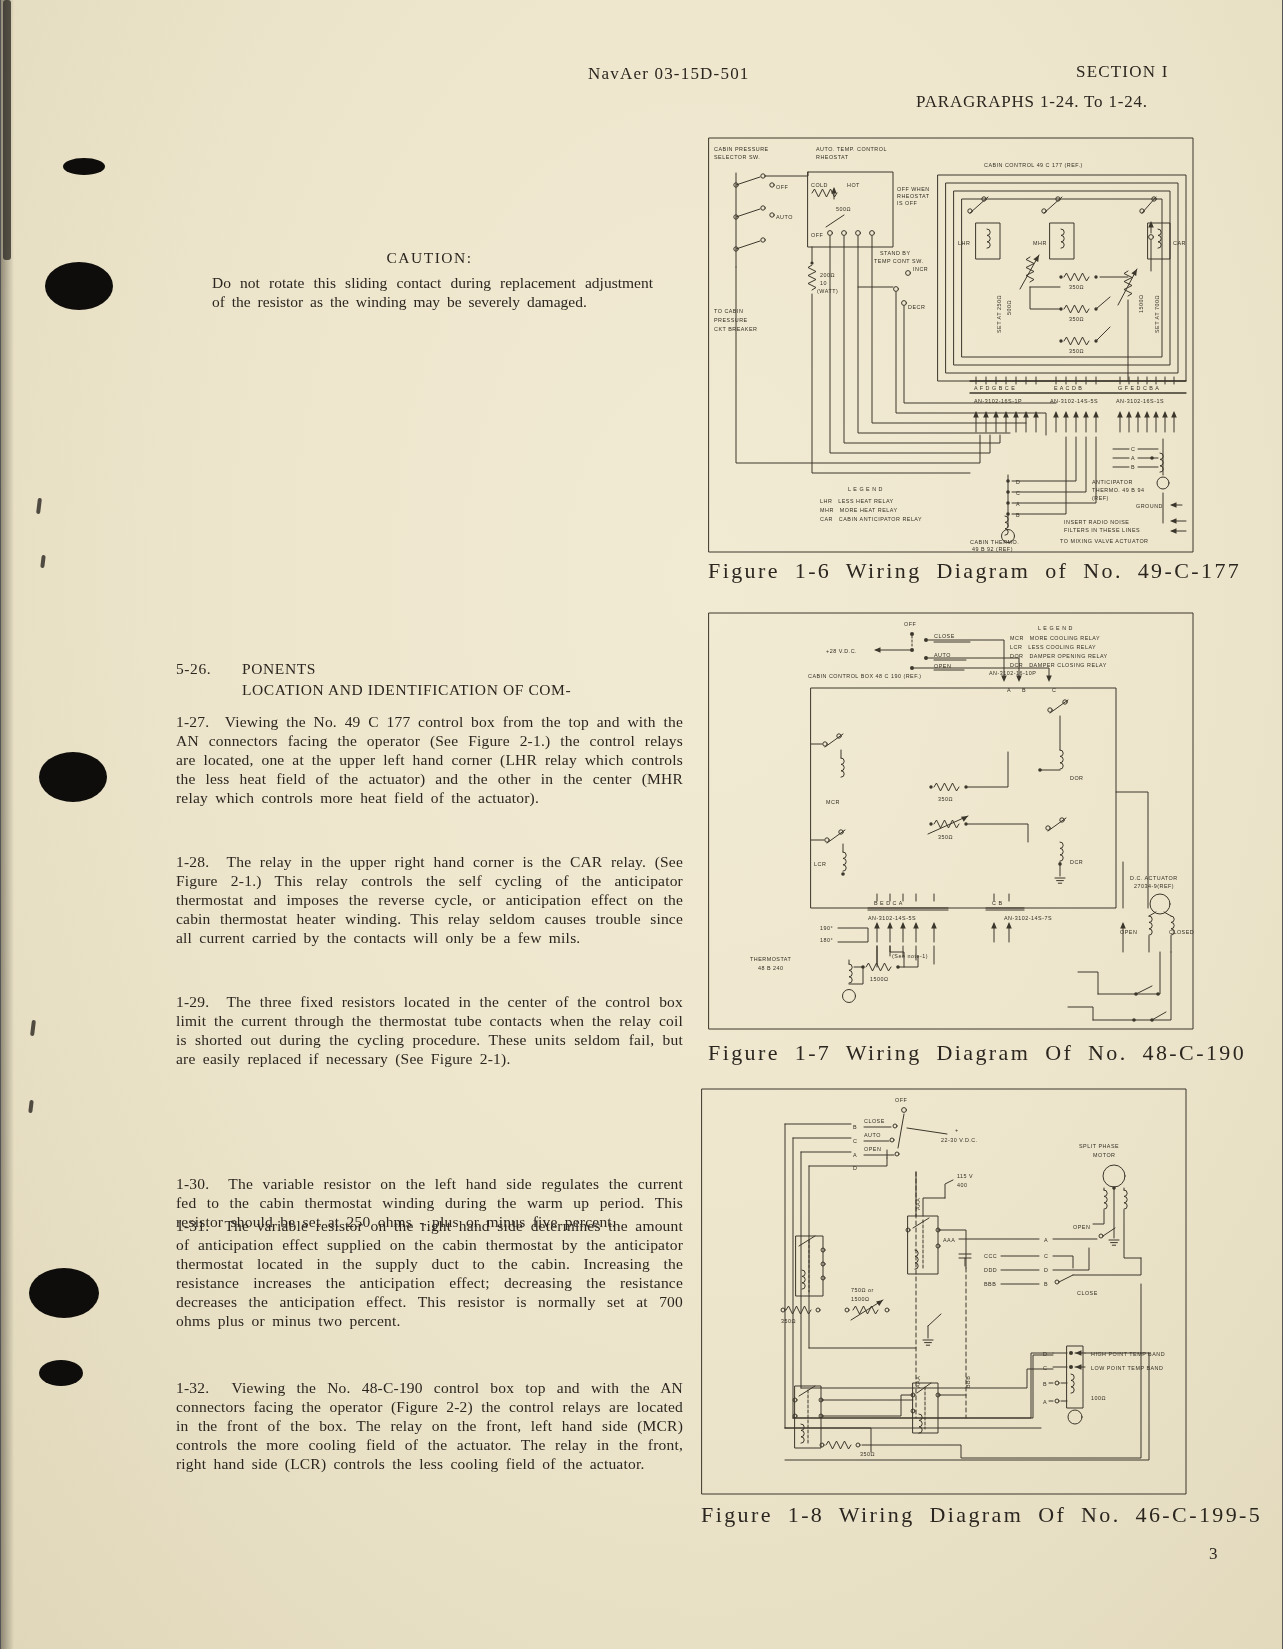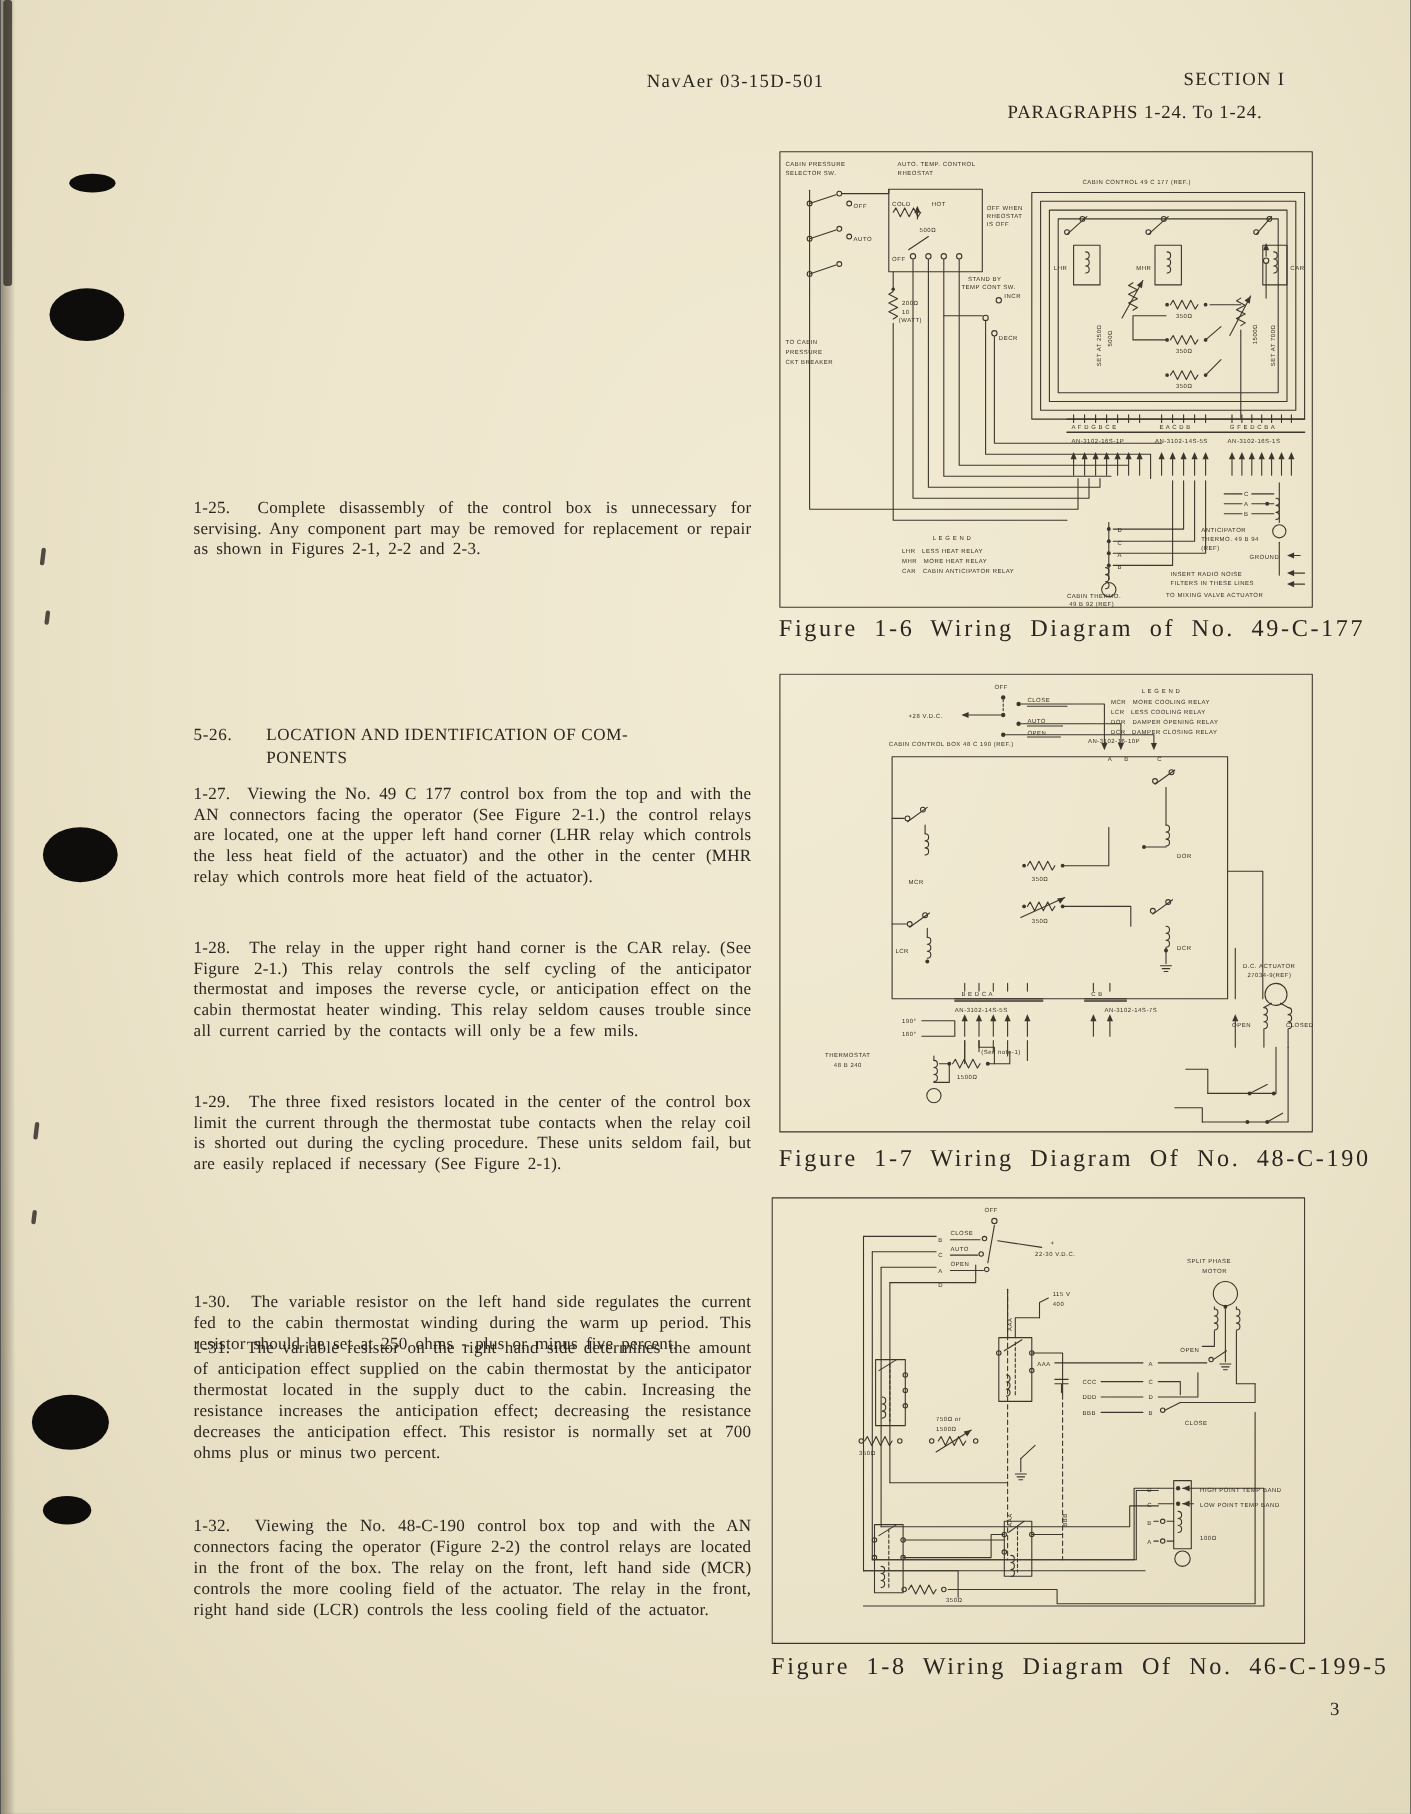--- a/index.html
+++ b/index.html
@@ -45,27 +45,30 @@
   <div class="tick" style="left:36px;top:498px;height:16px;"></div>
   <div class="tick" style="left:40px;top:555px;height:13px;"></div>
   <div class="tick" style="left:30px;top:1020px;height:16px;"></div>
   <div class="tick" style="left:28px;top:1100px;height:13px;"></div>
 
   <div class="hdr" style="left:587px;top:64px;">NavAer  03-15D-501</div>
   <div class="hdr" style="left:1075px;top:62px;">SECTION I</div>
   <div class="hdr" style="left:915px;top:92px;letter-spacing:.8px;">PARAGRAPHS 1-24. To 1-24.</div>
 
 
-
-  <div class="para" style="top:452px;">1-25.&nbsp;&nbsp;Complete disassembly of the control box is unnecessary for servising.  Any component part may be removed for replacement or repair as shown in Figures 2-1, 2-2 and 2-3.</div>
+  <div class="caution" style="top:248px;">
+    <div class="ct">CAUTION:</div>
+    <div class="cb">Do not rotate this sliding contact during replacement adjustment of the resistor as the winding may be severely damaged.</div>
+  </div>
+
 
   <div class="h126" style="top:658px;">
     <span class="num">5-26.</span>
+    <div class="tl">PONENTS</div>
     <div class="tl">LOCATION AND IDENTIFICATION OF COM-</div>
-    <div class="tl">PONENTS</div>
   </div>
 
   <div class="para" style="top:712px;">1-27.&nbsp;&nbsp;Viewing the No. 49 C 177 control box from the top and with the AN connectors facing the operator (See Figure 2-1.) the control relays are located, one at the upper left hand corner (LHR relay which controls the less heat field of the actuator) and the other in the center (MHR relay which controls more heat field of the actuator).</div>
   <div class="para" style="top:852px;">1-28.&nbsp;&nbsp;The relay in the upper right hand corner is the CAR relay.  (See Figure 2-1.)  This relay controls the self cycling of the anticipator thermostat and imposes the reverse cycle, or anticipation effect on the cabin thermostat heater winding.  This relay seldom causes trouble since all current carried by the contacts will only be a few mils.</div>
   <div class="para" style="top:992px;">1-29.&nbsp;&nbsp;The three fixed resistors located in the center of the control box limit the current through the thermostat tube contacts when the relay coil is shorted out during the cycling procedure.  These units seldom fail, but are easily replaced if necessary (See Figure 2-1).</div>
   <div class="para" style="top:1126px;margin-top:48px;">1-30.&nbsp;&nbsp;The variable resistor on the left hand side regulates the current fed to the cabin thermostat winding during the warm up period.  This resistor should be set at 250 ohms - plus or minus five percent.</div>
   <div class="para" style="top:1216px;">1-31.&nbsp;&nbsp;The variable resistor on the right hand side determines the amount of anticipation effect supplied on the cabin thermostat by the anticipator thermostat located in the supply duct to the cabin.  Increasing the resistance increases the anticipation effect; decreasing the resistance decreases the anticipation effect.  This resistor is normally set at 700 ohms plus or minus two percent.</div>
   <div class="para" style="top:1378px;">1-32.&nbsp;&nbsp;Viewing the No. 48-C-190 control box top and with the AN connectors facing the operator (Figure 2-2) the control relays are located in the front of the box.  The relay on the front, left hand side (MCR) controls the more cooling field of the actuator.  The relay in the front, right hand side (LCR) controls the less cooling field of the actuator.</div>
 
   <svg class="fig-svg" style="top:137px;" width="486" height="416" viewBox="0 0 486 416">

